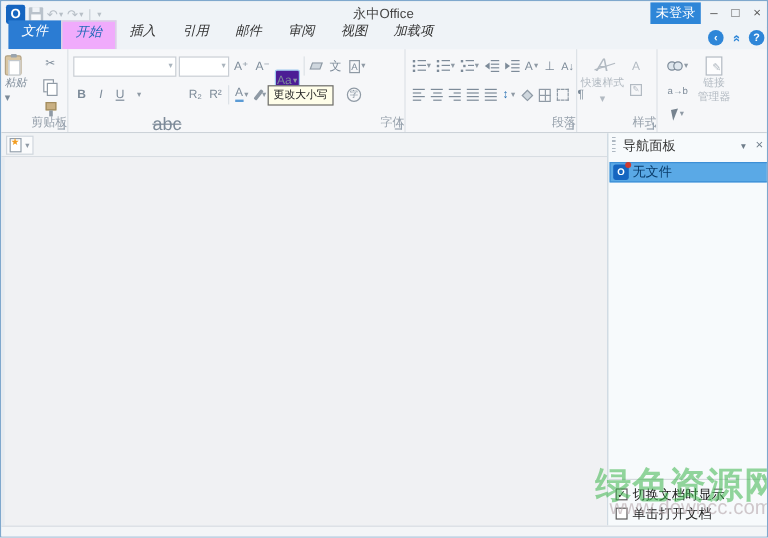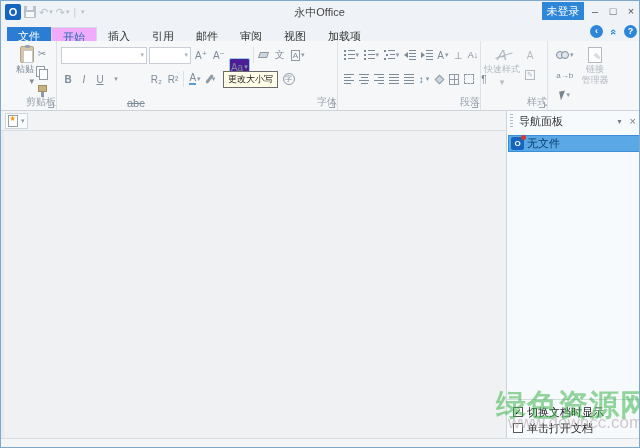--- a/index.html
+++ b/index.html
@@ -16,21 +16,21 @@
   .i-floppy{position:relative;width:12px;height:12px;background:#b9c2cb;border-radius:1px;display:inline-block;}
   .i-floppy::before{content:"";position:absolute;left:3px;top:0;width:6px;height:4px;background:#eff3f7;}
   .i-floppy::after{content:"";position:absolute;left:2px;bottom:1px;width:8px;height:5px;background:#f7f9fb;}
   .wtitle{position:absolute;left:0;top:0;width:637px;height:22px;text-align:center;line-height:22px;color:#444;pointer-events:none;}
   .login{position:absolute;left:541px;top:1px;width:42px;height:18px;background:#2e86d8;color:#fff;text-align:center;line-height:18px;font-size:11px;cursor:default;}
   .winctl{position:absolute;top:0;height:20px;width:16px;text-align:center;line-height:20px;color:#555;font-size:11px;}
   .ctl-min{left:586px;} .ctl-max{left:604px;} .ctl-close{left:622px;}
 
   
   .tabrow{position:absolute;left:0;top:22px;width:640px;height:18px;background:#eff3f7;display:flex;align-items:flex-end;}
-  .tab{padding:2px 11px;height:14px;line-height:14px;font-size:11px;color:#333;}
+  .tab{padding:2px 11px;height:24px;line-height:14px;font-size:11px;color:#333;font-style:italic;}
   .tab-file{background:#2b7cd3;color:#fff;margin-left:6px;}
   .tab-active{background:#f0abfc;color:#1f6ab8;border:1px solid #d4dae0;border-bottom:none;}
   .tabrow-right{position:absolute;right:4px;top:2px;display:flex;align-items:center;gap:4px;}
   .bluecircle{width:13px;height:13px;border-radius:50%;background:#2e86d8;color:#fff;font-size:9px;font-weight:bold;display:flex;align-items:center;justify-content:center;line-height:13px;}
   .collapse{color:#2e86d8;font-size:11px;font-weight:bold;transform:rotate(90deg);display:inline-block;width:13px;text-align:center;}
 
   
   .ribbon{position:absolute;left:0;top:40px;width:640px;height:70px;background:#f6f7f9;border-bottom:1px solid #ccd2d8;display:flex;}
   .rgroup{position:relative;height:100%;border-right:1px solid #dde2e7;}
   .g-clip{width:56px;} .g-font{width:281px;} .g-para{width:143px;} .g-styles{width:67px;} .g-edit{flex:1;border-right:none;}
@@ -40,31 +40,31 @@
   .rrow1{margin-top:3px;} .rrow2{margin-top:2px;}
   .rbtn{display:inline-flex;align-items:center;justify-content:center;min-width:14px;height:18px;border:1px solid transparent;border-radius:2px;color:#7d8b99;font-size:10px;gap:1px;padding:0 1px;}
   .rbtn .dd{font-size:7px;color:#8f9aa5;}
   .rbtn-hover{background:#4c1d95;border-color:#9ecaef;margin-top:24px;}
   .vsep{width:1px;height:16px;background:#dde2e7;margin:0 1px;}
   .combo{height:17px;background:#fff;border:1px solid #c9ced4;display:flex;align-items:center;justify-content:flex-end;padding-right:2px;}
   .combo .dd{font-size:7px;color:#aab4bd;}
   .c-name{width:86px;} .c-size{width:42px;}
 
   .bold{font-weight:bold;} .ital{font-style:italic;} .und{text-decoration:underline;}
-  .strike{text-decoration:line-through;font-size:11px;margin-top:48px;}
+  .strike{text-decoration:line-through;font-size:15px;margin-top:48px;}
   .fcolor{border-bottom:2px solid #5b9bd5;line-height:10px;}
   .i-pen{width:3px;height:10px;background:#8f9aa5;transform:rotate(38deg);display:inline-block;border-radius:1px;}
   .i-eraser{width:9px;height:6px;background:#cfd7de;border:1px solid #8f9aa5;transform:skewX(-20deg);display:inline-block;}
   .abox{border:1px solid #8f9aa5;padding:0 1px;font-size:8px;line-height:9px;}
   .enclose{border:1px solid #8f9aa5;border-radius:50%;width:12px;height:12px;font-size:7px;display:inline-flex;align-items:center;justify-content:center;}
 
   .i-clipb{position:relative;width:14px;height:17px;background:#d9c6a3;border:1px solid #b3a284;border-radius:2px;display:inline-block;}
   .i-clipb::before{content:"";position:absolute;left:2px;top:3px;width:8px;height:11px;background:#fff;border:1px solid #c2c8ce;}
   .i-clipb::after{content:"";position:absolute;left:4px;top:-2px;width:5px;height:3px;background:#9aa4ae;border-radius:1px;}
-  .paste{flex-direction:column;width:30px;height:46px;justify-content:flex-start;padding-top:2px;margin:3px 0 0 3px;display:inline-flex;align-items:flex-end;font-size:9px;color:#7d8b99;}
+  .paste{flex-direction:column;width:30px;height:46px;justify-content:flex-start;padding-top:2px;margin:3px 0 0 3px;display:inline-flex;align-items:flex-start;font-size:9px;color:#7d8b99;font-style:italic;}
   .clipcol{display:flex;flex-direction:column;gap:1px;margin-top:3px;}
   .i-copy{position:relative;width:12px;height:13px;display:inline-block;}
   .i-copy::before,.i-copy::after{content:"";position:absolute;width:7px;height:9px;background:#fff;border:1px solid #8f9aa5;}
   .i-copy::before{left:0;top:0;} .i-copy::after{left:3px;top:3px;}
   .i-painter{position:relative;width:10px;height:12px;display:inline-block;}
   .i-painter::before{content:"";position:absolute;left:1px;top:0;width:7px;height:5px;background:#c9b083;border:1px solid #a28c5e;}
   .i-painter::after{content:"";position:absolute;left:4px;top:7px;width:3px;height:5px;background:#8f9aa5;}
 
   .i-bars{width:11px;height:10px;display:inline-block;background-repeat:no-repeat;
     background-image:linear-gradient(#7d8b99,#7d8b99),linear-gradient(#7d8b99,#7d8b99),linear-gradient(#7d8b99,#7d8b99),linear-gradient(#7d8b99,#7d8b99);}

